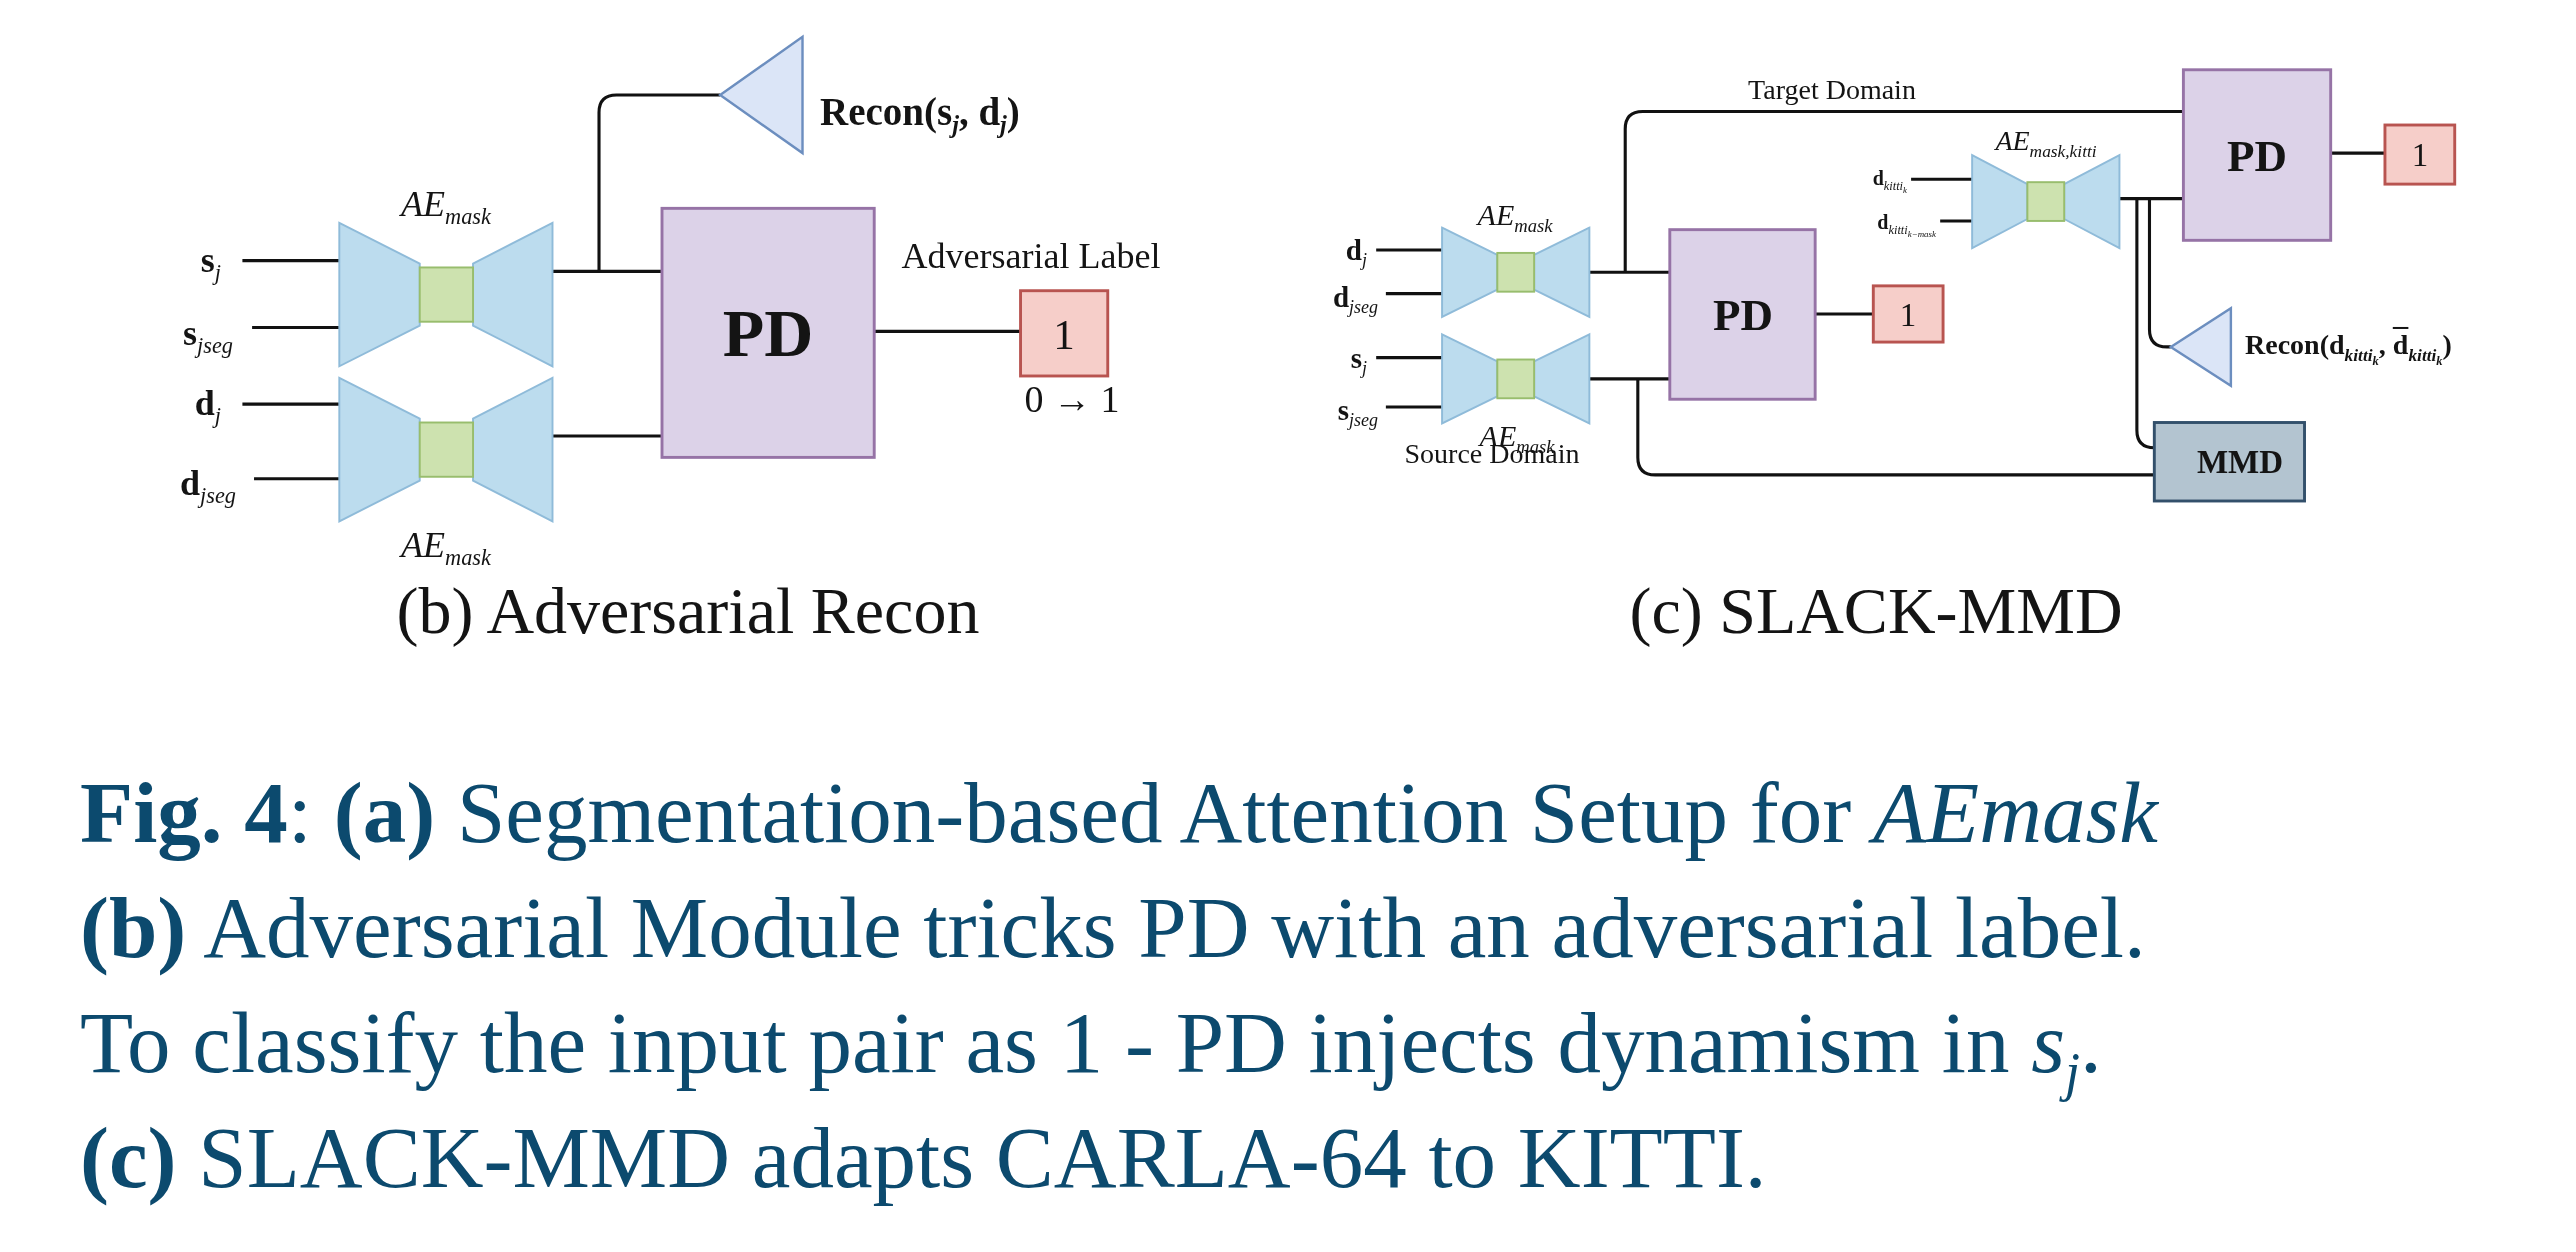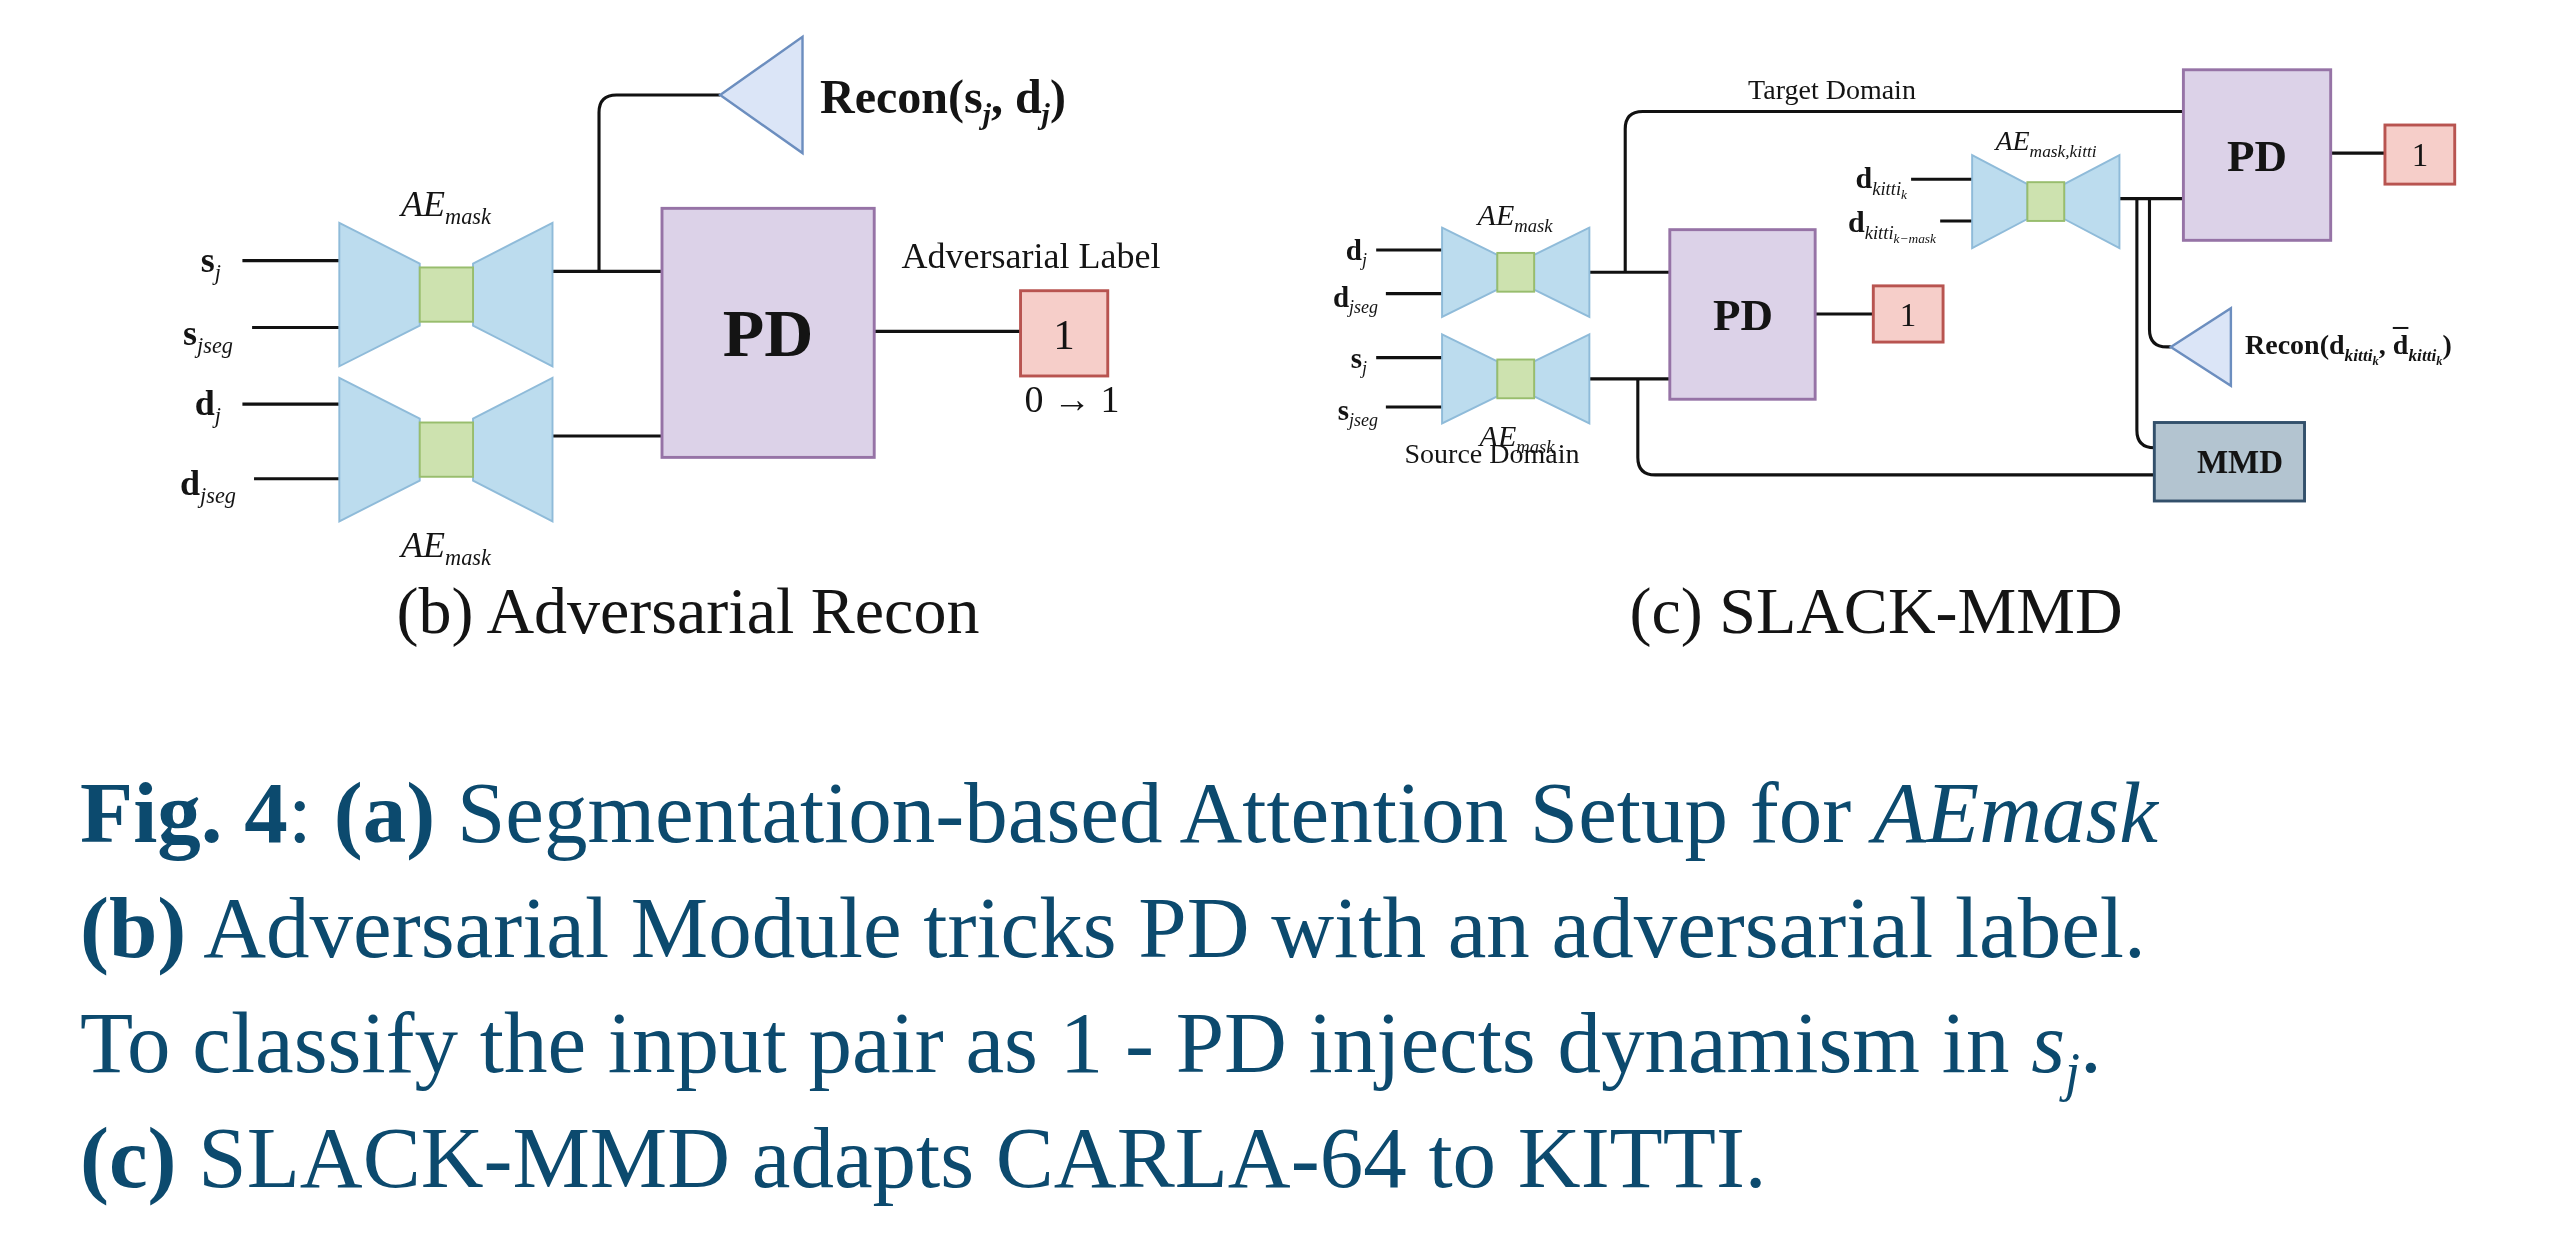--- a/index.html
+++ b/index.html
@@ -12,32 +12,32 @@
   .leftA{transform:translate(0,-50%);}
   .i{font-style:italic;}
   .b{font-weight:bold;}
   .vec{font-weight:bold;}
   sub{font-size:0.62em;line-height:0;}
   sub sub{font-size:0.72em;}
   .obar{text-decoration:overline;}
   
   .in-b{font-size:36px;}
   .in-c{font-size:29px;}
-  .in-k{font-size:30px;}
+  .in-k{font-size:20px;}
   .ae-b{font-size:36px;}
   .ae-c{font-size:30px;}
   .ae-k{font-size:28px;}
   .pd-b{font-size:68px;font-weight:bold;}
   .pd-c{font-size:45px;font-weight:bold;}
   .one-b{font-size:43px;}
   .one-c{font-size:33px;}
   .adv{font-size:36px;}
   .z2o{font-size:38px;}
   .dom{font-size:28px;}
-  .recon-b{font-size:48px;font-weight:bold;}
+  .recon-b{font-size:39px;font-weight:bold;margin-top:14px;}
   .recon-c{font-size:28px;font-weight:bold;}
   .mmd{font-size:33px;font-weight:bold;margin-left:11px;}
   .subcap{font-size:66px;}
   
   .caption{position:absolute;left:80px;top:755px;width:2462px;font-size:87px;line-height:115px;color:#0c4a6e;}
   .cap-line{white-space:nowrap;}
 </style>
 </head>
 <body>
 

